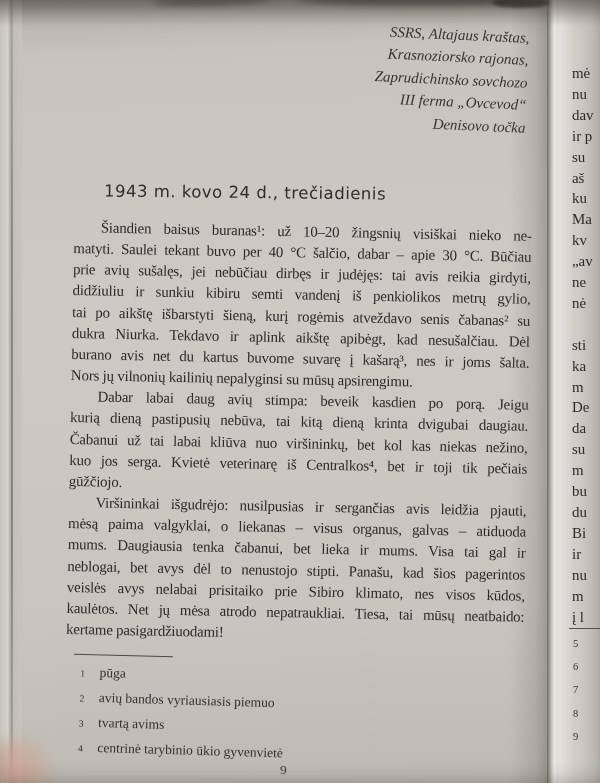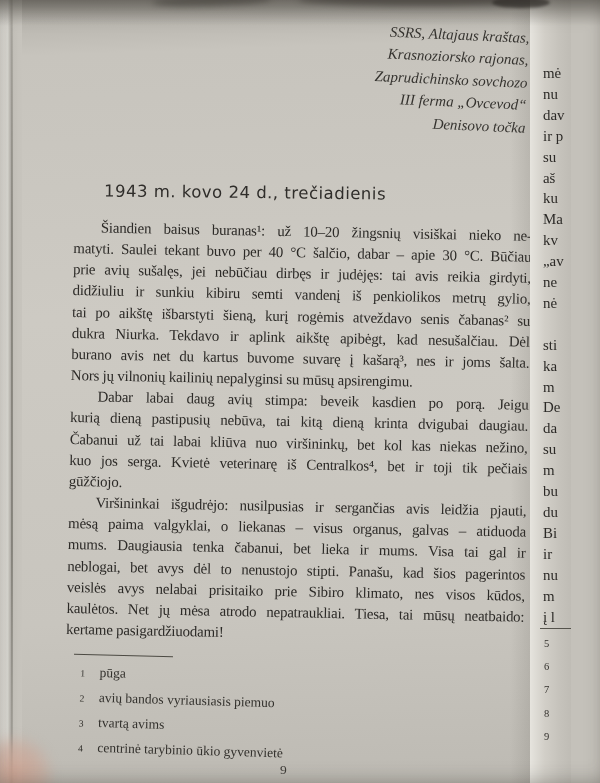--- a/index.html
+++ b/index.html
@@ -26,21 +26,21 @@
     position:absolute; right:0; top:0; width:46px; height:100%;
     background:linear-gradient(90deg, rgba(85,82,75,0) 0%, rgba(85,82,75,.18) 55%, rgba(60,58,52,.42) 100%);
   }
   
   .gutter {
     position:absolute; left:547px; top:0; width:12px; height:100%;
     background:linear-gradient(90deg,#6e6b64 0%,#b5b2ab 30%,#eae8e2 60%,#dddbd5 100%);
   }
   
   .page-right {
-    position:absolute; left:530px; top:0; width:41px; height:100%;
+    position:absolute; left:559px; top:0; width:41px; height:100%;
     background:linear-gradient(90deg,#e6e4de 0%,#d2cfc8 35%,#c6c3bc 70%,#bfbcb5 100%);
   }
   
   .top-shade { position:absolute; left:0; top:0; width:100%; height:26px;
     background:linear-gradient(180deg, rgba(66,63,56,.40), rgba(66,63,56,0)); }
   .smudge { position:absolute; border-radius:50%; filter:blur(3px); }
   .smudge.a { left:152px; top:-5px; width:120px; height:11px; background:rgba(52,49,44,.45); transform:rotate(-2deg); }
   .smudge.b { left:298px; top:-7px; width:245px; height:13px; background:rgba(47,44,40,.5); }
   .smudge.c { left:492px; top:-3px; width:58px; height:11px; background:rgba(38,36,32,.65); filter:blur(1.5px); }
   .finger-blob { position:absolute; left:-30px; top:733px; width:86px; height:86px; border-radius:50%;

